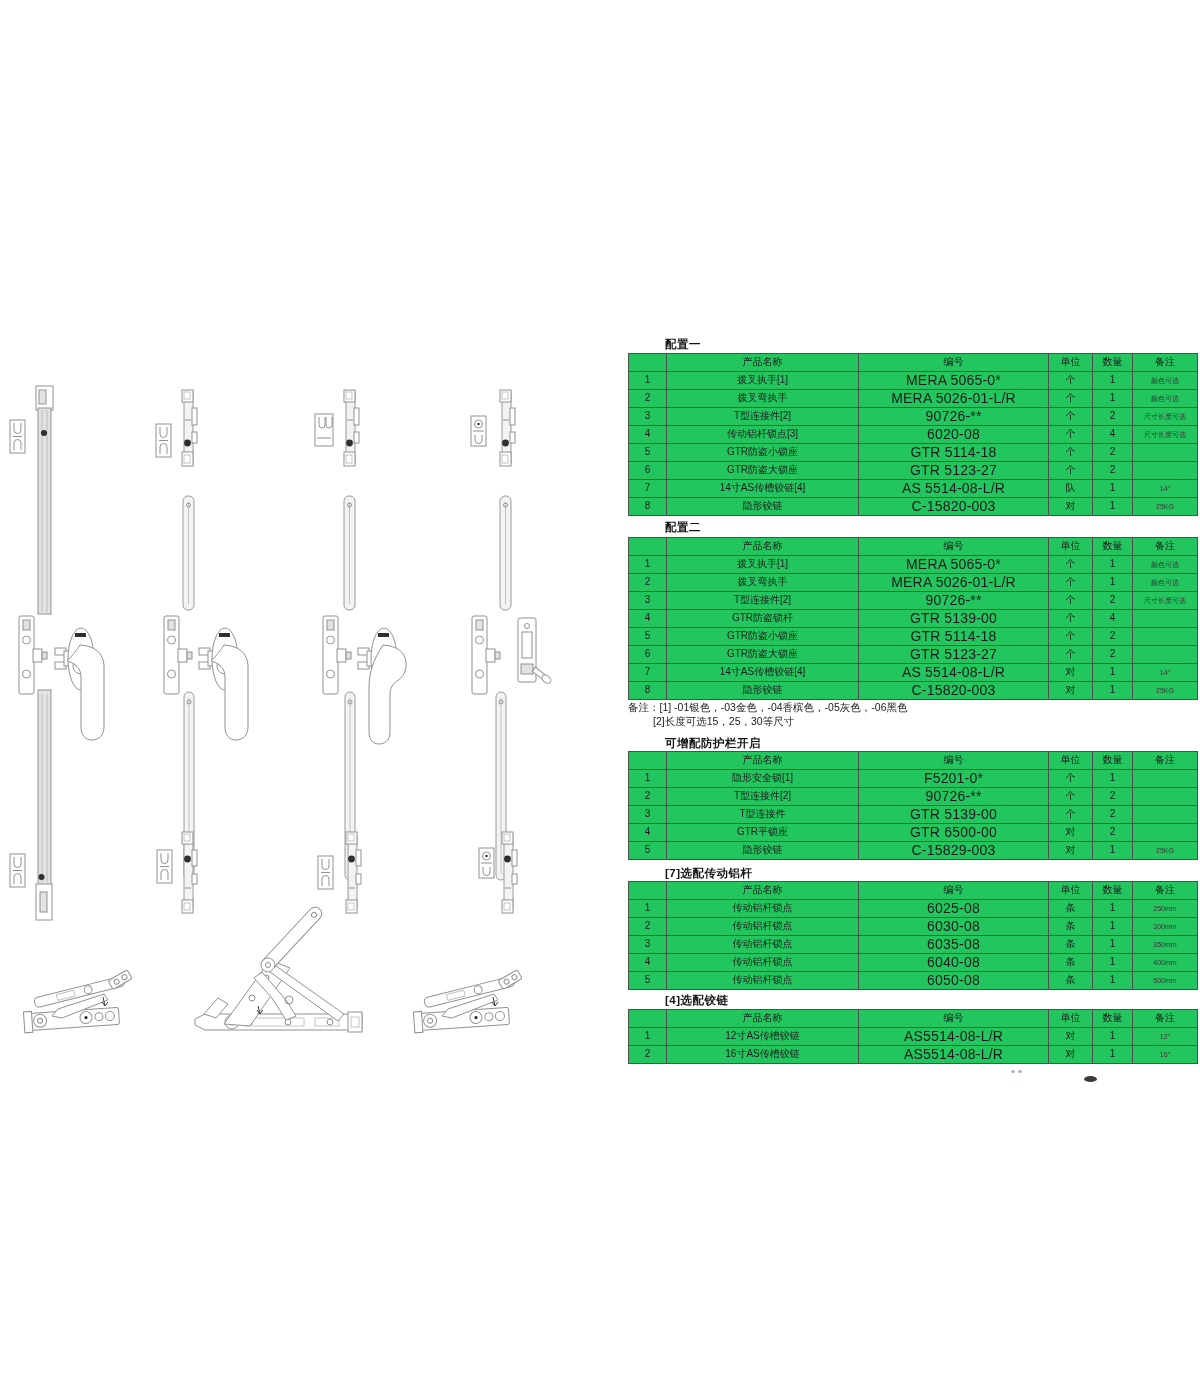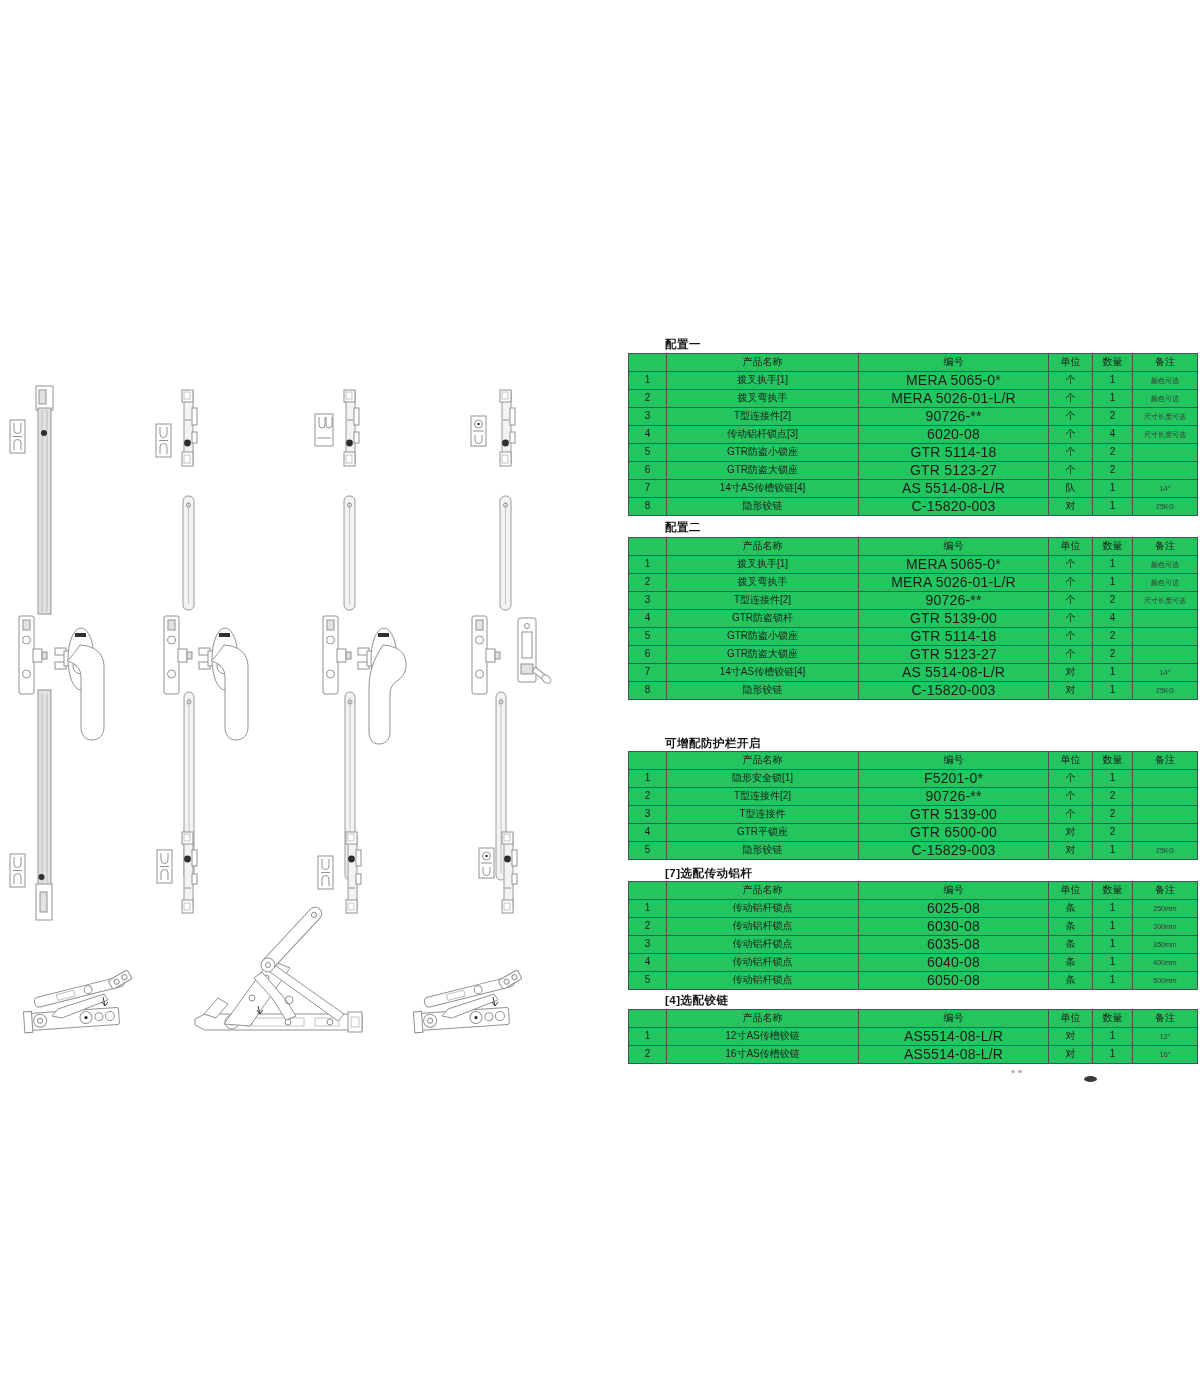--- a/index.html
+++ b/index.html
@@ -434,20 +434,24 @@
           <td class="c0">8</td>
           <td class="c1">隐形铰链</td>
           <td class="c2">C-15820-003</td>
           <td class="c3">对</td>
           <td class="c4">1</td>
           <td class="c5">25KG</td>
         </tr>
       </tbody>
     </table>
 
+  <div class="notes" style="top:701px">
+    <div class="l1">备注：[1] -01银色，-03金色，-04香槟色，-05灰色，-06黑色</div>
+    <div class="l2">[2]长度可选15，25，30等尺寸</div>
+  </div>
 
   <div class="sec-title" style="top:736px">可增配防护栏开启</div>
   <table class="parts" style="top:751px">
       <colgroup>
         <col style="width: 38px;">
         <col style="width: 192px;">
         <col style="width: 190px;">
         <col style="width: 44px;">
         <col style="width: 40px;">
         <col style="width: 65px;">

